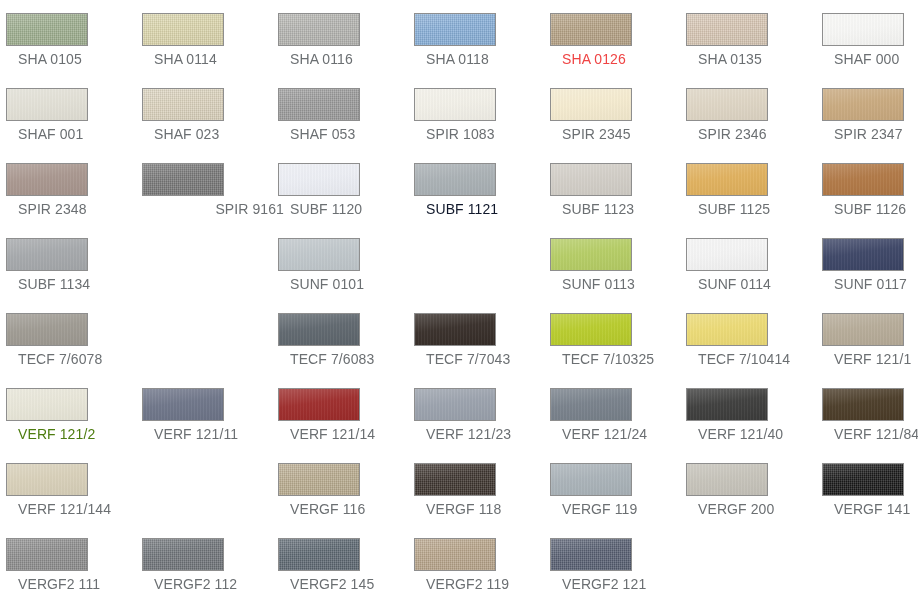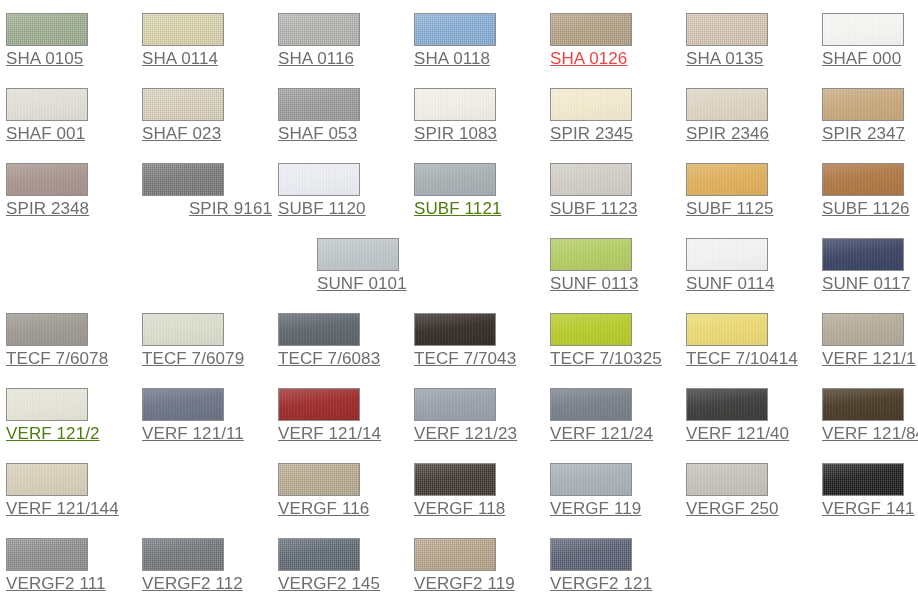--- a/index.html
+++ b/index.html
@@ -64,29 +64,28 @@
         rgba(255,255,255,0.05) 1px,
         rgba(0,0,0,0.018) 1px,
         rgba(0,0,0,0.018) 3px),
       linear-gradient(172deg,
         rgba(255,255,255,0.20) 0%,
         rgba(255,255,255,0.03) 45%,
         rgba(0,0,0,0.03) 100%);
   }
   .swatch-label {
     position: absolute;
-    left: 6px;
+    left: 18px;
     top: 51px;
     width: 130px;
-    font-size: 17px;
+    font-size: 14px;
     line-height: 16px;
     color: #6b6f72;
     white-space: nowrap;
     letter-spacing: 0.1px;
-    text-decoration: underline;
   }
 </style>
 </head>
 <body>
 
 <div id="swatch-grid">
     <div class="swatch-cell" style="left: 0px; top: 0px;">
       <div class="swatch-chip" style="background: rgb(157, 174, 142); border-color: rgb(142, 142, 142);">
         <span class="weave"></span>
       </div>
@@ -185,41 +184,47 @@
     <div class="swatch-cell" style="left: 272px; top: 150px;">
       <div class="swatch-chip smooth" style="background: rgb(236, 238, 244); border-color: rgb(142, 142, 142);">
         <span class="weave"></span>
       </div>
       <div class="swatch-label" style="color: rgb(107, 111, 114);">SUBF 1120</div>
     </div>
     <div class="swatch-cell" style="left: 408px; top: 150px;">
       <div class="swatch-chip smooth" style="background: rgb(169, 176, 180); border-color: rgb(142, 142, 142);">
         <span class="weave"></span>
       </div>
-      <div class="swatch-label" style="color: #4d7c0f;">SUBF 1121</div>
+      <div class="swatch-label" style="color: #0f172a;">SUBF 1121</div>
     </div>
     <div class="swatch-cell" style="left: 544px; top: 150px;">
       <div class="swatch-chip smooth" style="background: rgb(210, 206, 199); border-color: rgb(142, 142, 142);">
         <span class="weave"></span>
       </div>
       <div class="swatch-label" style="color: rgb(107, 111, 114);">SUBF 1123</div>
     </div>
     <div class="swatch-cell" style="left: 680px; top: 150px;">
       <div class="swatch-chip smooth" style="background: rgb(224, 176, 92); border-color: rgb(142, 142, 142);">
         <span class="weave"></span>
       </div>
       <div class="swatch-label" style="color: rgb(107, 111, 114);">SUBF 1125</div>
     </div>
     <div class="swatch-cell" style="left: 816px; top: 150px;">
       <div class="swatch-chip smooth" style="background: rgb(176, 119, 68); border-color: rgb(142, 142, 142);">
         <span class="weave"></span>
       </div>
       <div class="swatch-label" style="color: rgb(107, 111, 114);">SUBF 1126</div>
     </div>
-    <div class="swatch-cell" style="left: 272px; top: 225px; margin-left: 39px;">
+    <div class="swatch-cell" style="left: 0px; top: 225px;">
+      <div class="swatch-chip smooth" style="background: rgb(165, 168, 171); border-color: rgb(142, 142, 142);">
+        <span class="weave"></span>
+      </div>
+      <div class="swatch-label" style="color: rgb(107, 111, 114);">SUBF 1134</div>
+    </div>
+    <div class="swatch-cell" style="left: 272px; top: 225px;">
       <div class="swatch-chip smooth" style="background: rgb(192, 199, 203); border-color: rgb(142, 142, 142);">
         <span class="weave"></span>
       </div>
       <div class="swatch-label" style="color: rgb(107, 111, 114);">SUNF 0101</div>
     </div>
     <div class="swatch-cell" style="left: 544px; top: 225px;">
       <div class="swatch-chip smooth" style="background: rgb(181, 205, 100); border-color: rgb(142, 142, 142);">
         <span class="weave"></span>
       </div>
       <div class="swatch-label" style="color: rgb(107, 111, 114);">SUNF 0113</div>
@@ -235,26 +240,20 @@
         <span class="weave"></span>
       </div>
       <div class="swatch-label" style="color: rgb(107, 111, 114);">SUNF 0117</div>
     </div>
     <div class="swatch-cell" style="left: 0px; top: 300px;">
       <div class="swatch-chip smooth" style="background: rgb(158, 154, 146); border-color: rgb(142, 142, 142);">
         <span class="weave"></span>
       </div>
       <div class="swatch-label" style="color: rgb(107, 111, 114);">TECF 7/6078</div>
     </div>
-    <div class="swatch-cell" style="left: 136px; top: 300px;">
-      <div class="swatch-chip smooth" style="background: rgb(219, 222, 205); border-color: rgb(142, 142, 142);">
-        <span class="weave"></span>
-      </div>
-      <div class="swatch-label" style="color: rgb(107, 111, 114);">TECF 7/6079</div>
-    </div>
     <div class="swatch-cell" style="left: 272px; top: 300px;">
       <div class="swatch-chip smooth" style="background: rgb(94, 102, 109); border-color: rgb(142, 142, 142);">
         <span class="weave"></span>
       </div>
       <div class="swatch-label" style="color: rgb(107, 111, 114);">TECF 7/6083</div>
     </div>
     <div class="swatch-cell" style="left: 408px; top: 300px;">
       <div class="swatch-chip smooth" style="background: rgb(54, 45, 40); border-color: rgb(142, 142, 142);">
         <span class="weave"></span>
       </div>
@@ -341,21 +340,21 @@
     <div class="swatch-cell" style="left: 544px; top: 450px;">
       <div class="swatch-chip smooth" style="background: rgb(169, 178, 184); border-color: rgb(142, 142, 142);">
         <span class="weave"></span>
       </div>
       <div class="swatch-label" style="color: rgb(107, 111, 114);">VERGF 119</div>
     </div>
     <div class="swatch-cell" style="left: 680px; top: 450px;">
       <div class="swatch-chip smooth" style="background: rgb(198, 195, 186); border-color: rgb(142, 142, 142);">
         <span class="weave"></span>
       </div>
-      <div class="swatch-label" style="color: rgb(107, 111, 114);">VERGF 250</div>
+      <div class="swatch-label" style="color: rgb(107, 111, 114);">VERGF 200</div>
     </div>
     <div class="swatch-cell" style="left: 816px; top: 450px;">
       <div class="swatch-chip" style="background: rgb(21, 21, 21); border-color: rgb(142, 142, 142);">
         <span class="weave"></span>
       </div>
       <div class="swatch-label" style="color: rgb(107, 111, 114);">VERGF 141</div>
     </div>
     <div class="swatch-cell" style="left: 0px; top: 525px;">
       <div class="swatch-chip" style="background: rgb(140, 140, 140); border-color: rgb(142, 142, 142);">
         <span class="weave"></span>

